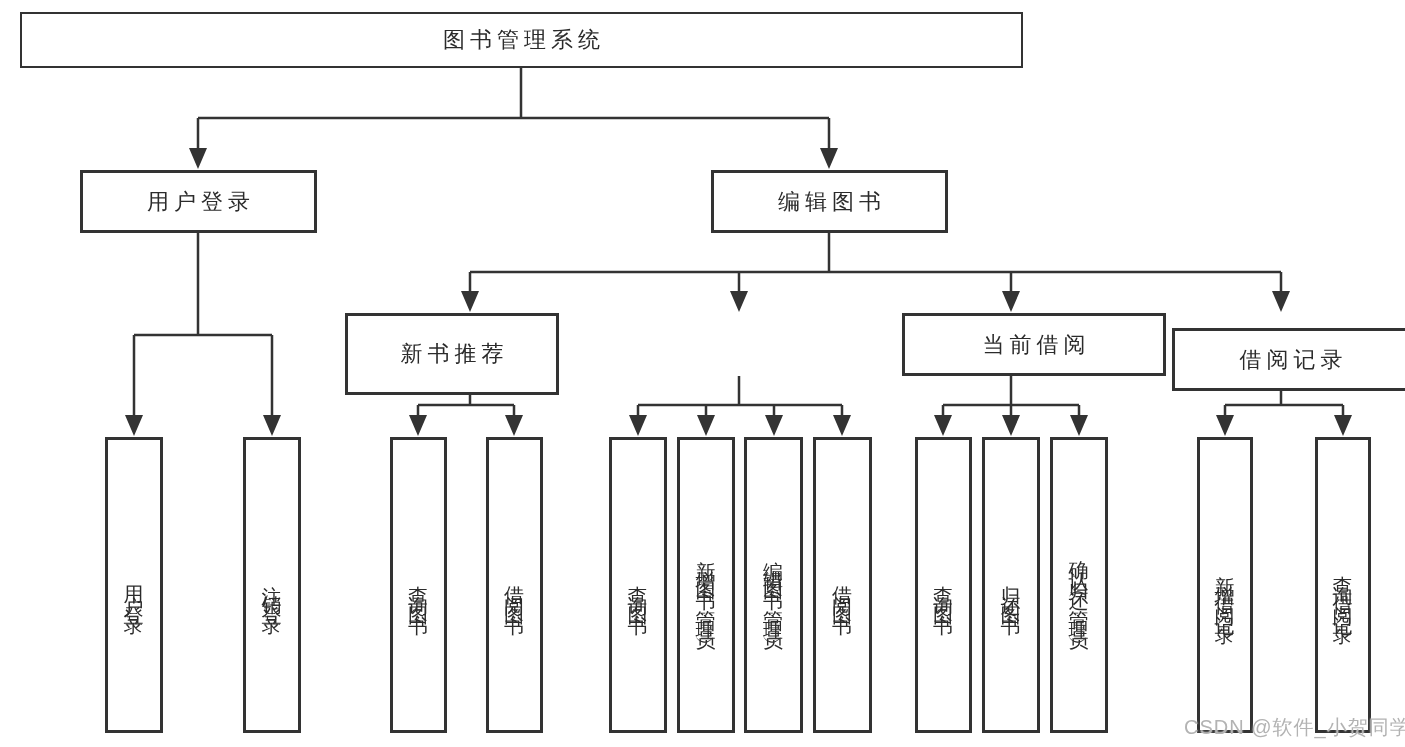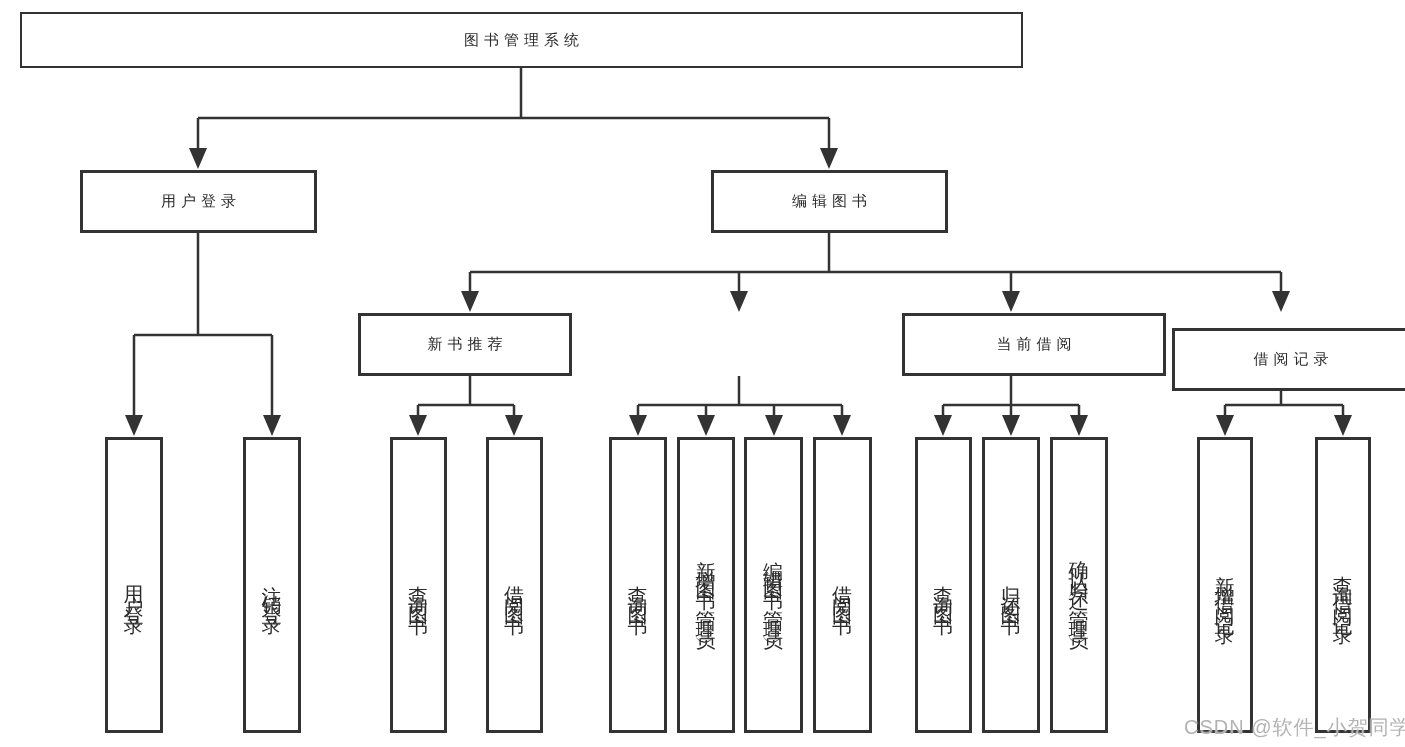--- a/index.html
+++ b/index.html
@@ -9,21 +9,21 @@
     --color-watermark:#b3b3b3;
   }
   *{margin:0;padding:0;box-sizing:border-box;}
   html,body{width:1405px;height:747px;background:var(--color-background);
     font-family:"Liberation Sans","DejaVu Sans",sans-serif;overflow:hidden;}
   #stage{position:relative;width:1405px;height:747px;background:var(--color-background);}
   svg.wires{position:absolute;left:0;top:0;width:1405px;height:747px;z-index:1;}
   .node{position:absolute;background:var(--color-background);border:3px solid var(--color-line);
     display:flex;align-items:center;justify-content:center;z-index:2;}
   .node.root{border-width:2.5px;}
-  .hlbl{font-size:15px;color:var(--color-text);letter-spacing:5px;text-indent:5px;white-space:nowrap;}
+  .hlbl{font-size:22px;color:var(--color-text);letter-spacing:5px;text-indent:5px;white-space:nowrap;}
   .vlbl{writing-mode:vertical-rl;text-orientation:mixed;font-size:20px;color:var(--color-text);
     letter-spacing:10px;line-height:1.1;padding-top:10px;white-space:nowrap;}
   .watermark{position:absolute;left:1184px;top:714px;z-index:3;font-size:20px;
     color:var(--color-watermark);text-shadow:0 0 2px #ffffff;white-space:nowrap;letter-spacing:1px;}
 </style>
 </head>
 <body>
 
 <div id="stage">
 
@@ -48,21 +48,21 @@
     <span class="hlbl">图书管理系统</span>
   </div>
 
   <div class="node" style="left:80px;top:170px;width:237px;height:63px">
     <span class="hlbl">用户登录</span>
   </div>
   <div class="node" style="left:711px;top:170px;width:237px;height:63px">
     <span class="hlbl">编辑图书</span>
   </div>
 
-  <div class="node" style="left:358px;top:313px;width:214px;height:63px">
+  <div class="node" style="left:345px;top:313px;width:214px;height:82px">
     <span class="hlbl">新书推荐</span>
   </div>
   <div class="node" style="left:902px;top:313px;width:264px;height:63px">
     <span class="hlbl">当前借阅</span>
   </div>
   <div class="node" style="left:1172px;top:328px;width:238px;height:63px">
     <span class="hlbl">借阅记录</span>
   </div>
 
   <div class="node" style="left:105px;top:437px;width:58px;height:296px">

